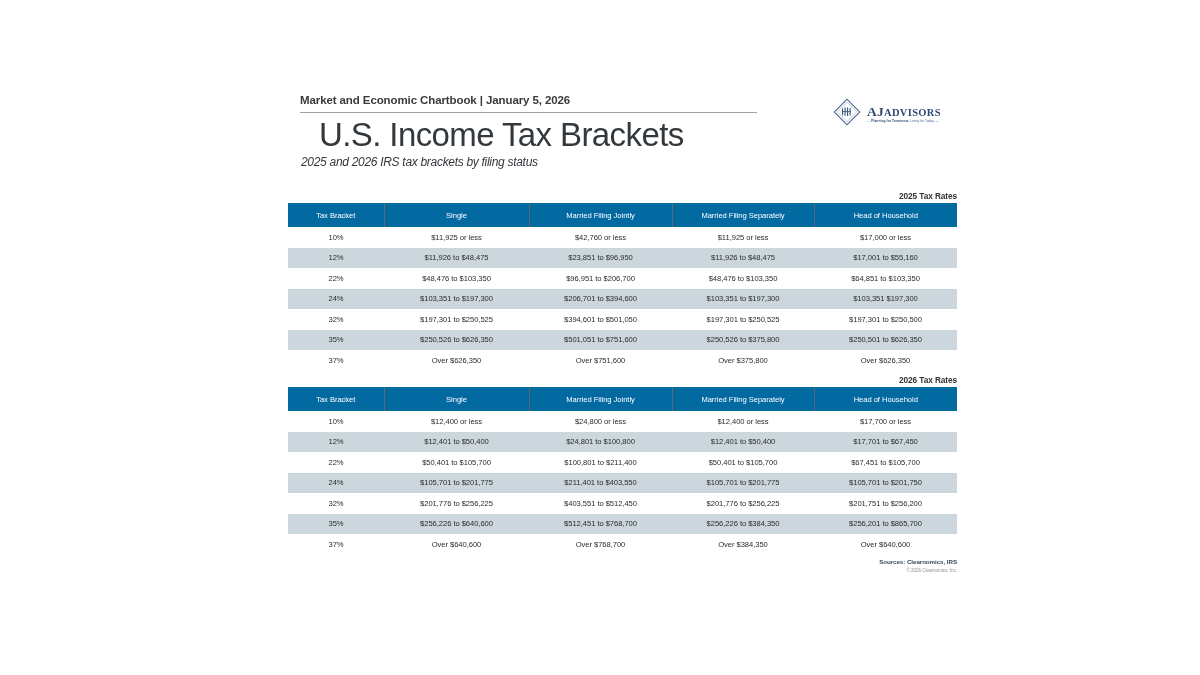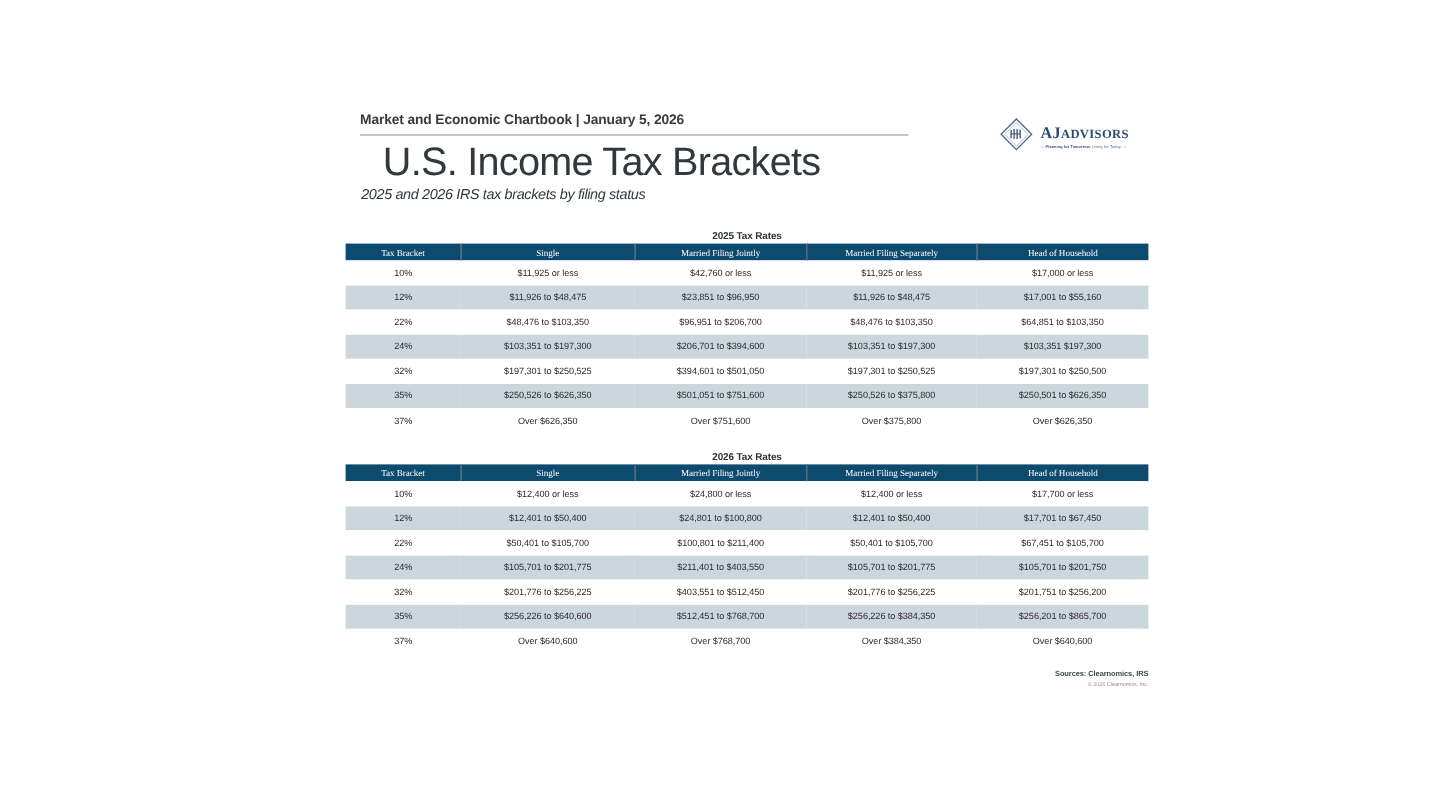--- a/index.html
+++ b/index.html
@@ -101,46 +101,45 @@
     color: #4a6894;
     letter-spacing: 0.1px;
     white-space: nowrap;
     transform: scale(1, 1);
   }
   .logo-tag b { color: #2e4a72; }
 
   
   .table-block { position: absolute; left: 288px; width: 669px; }
   .table-caption {
-    text-align: center;
+    text-align: right;
     font-size: 8.3px;
     font-weight: 700;
     color: #2f3337;
     margin-bottom: 2px;
     letter-spacing: -0.1px;
   }
   table.bracket-table {
     width: 669px;
     border-collapse: collapse;
     table-layout: fixed;
   }
   table.bracket-table th,
   table.bracket-table td {
     text-align: center;
     font-size: 7.6px;
     letter-spacing: -0.05px;
     padding: 0;
   }
   table.bracket-table thead th {
-    background: #0c4a6e;
+    background: #0369a1;
     color: #ffffff;
     font-weight: 400;
-    height: 14px;
+    height: 24px;
     border-right: 1px solid #56687a;
-    font-family: Liberation Serif, serif;
   }
   table.bracket-table thead th:last-child { border-right: none; }
   table.bracket-table tbody td {
     height: 20.5px;
     color: #2b2b2b;
     font-weight: 400;
     background: #ffffff;
   }
   table.bracket-table tbody tr.alt td { background: #ccd6dd; }
   col.c1 { width: 96px; }

